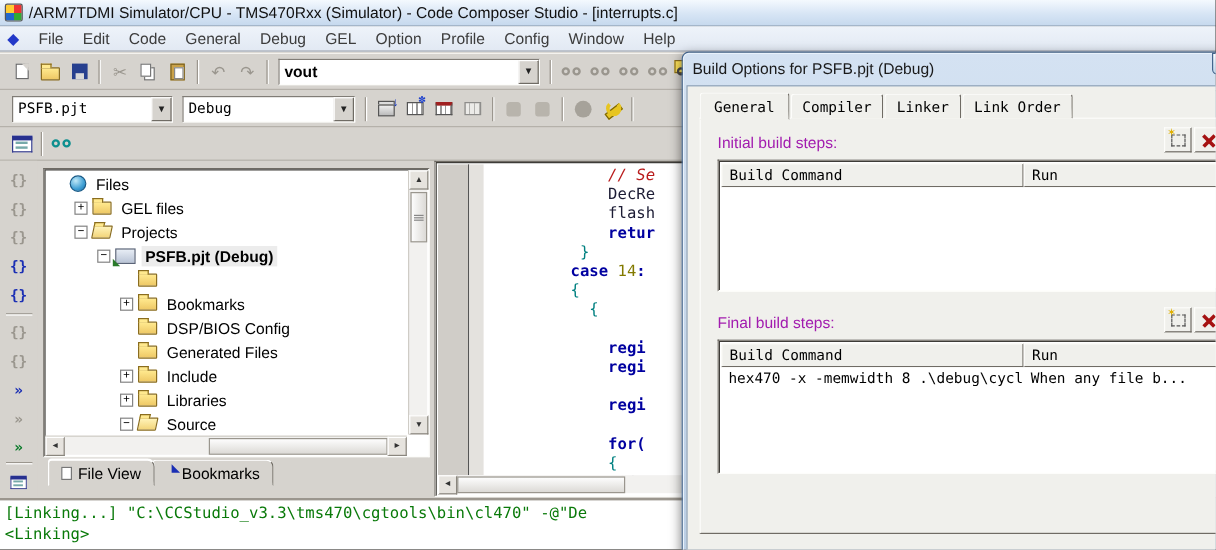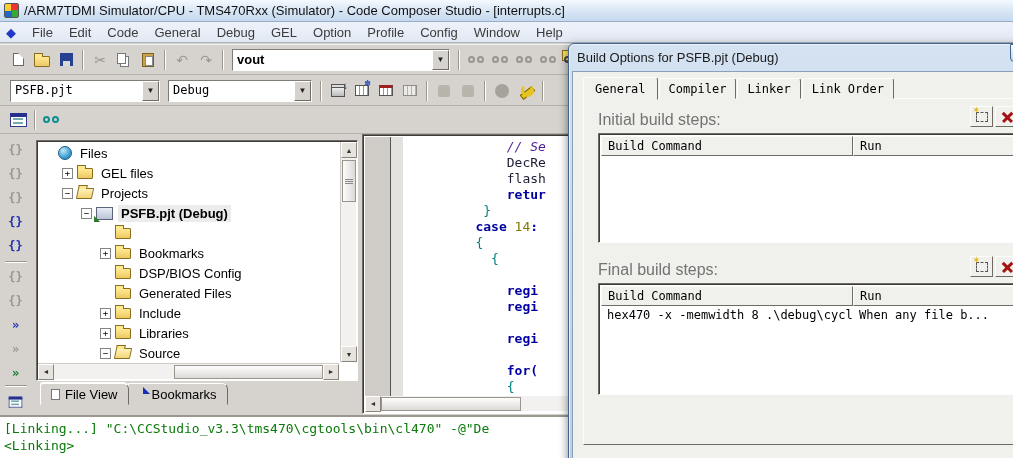--- a/index.html
+++ b/index.html
@@ -113,21 +113,21 @@
   .ico-bookmark { width:0; height:0; border:5px solid transparent; border-top-color:#1b2fb4; transform:rotate(45deg); margin-right:4px; }
 
   
   .editor { position:absolute; left:362px; top:134px; right:0; bottom:44px; background:#fff;
     border:1px solid; border-color:#6f6b64 #fdfdfb #fdfdfb #6f6b64; box-shadow:inset 1px 1px 0 #3e3c38; }
   .gutter { position:absolute; left:2px; top:2px; bottom:17px; width:26px; background:#d0cdc8; border-right:1px solid #555; }
   .gutter2 { position:absolute; left:28px; top:2px; bottom:17px; width:12px; background:#e4e2de; }
   .code { position:absolute; left:42px; top:4px; right:2px; bottom:17px; font-family:"DejaVu Sans Mono",monospace;
     font-size:13px; line-height:16px; white-space:pre; overflow:hidden; }
   .code .kw { color:#0000a0; font-weight:bold; }
-  .code .cm { color:#4c1d95; font-style:italic; }
+  .code .cm { color:#b91c1c; font-style:italic; }
   .code .br { color:#008080; }
   .code .num { color:#837a00; }
   .code .pl { color:#1c1c34; }
   .e-hscroll { position:absolute; left:2px; bottom:2px; height:15px; width:230px; background:#f2f1ef; display:flex; align-items:center; }
 
   
   .output { position:absolute; left:0; right:0; bottom:0; height:43px; background:#fff;
     border-top:2px solid #9b968e; padding:3px 4px; font-family:"DejaVu Sans Mono",monospace;
     font-size:13px; line-height:17px; color:#0a7a0a; white-space:pre; overflow:hidden; }
 
@@ -146,21 +146,21 @@
   .xmark:before { transform:rotate(45deg); } .xmark:after { transform:rotate(-45deg); }
   .dlg-body { position:absolute; left:3px; right:3px; top:27px; bottom:3px; background:#f0f0ec; border:1px solid #8aa0b8; }
 
   .sheet { position:absolute; left:10px; right:12px; top:26px; bottom:46px; background:#f0f0ec;
     border:1px solid; border-color:#fdfdfb #6f6b64 #6f6b64 #fdfdfb; }
   .dlg-tabs { position:absolute; left:10px; top:6px; height:21px; display:flex; align-items:flex-end; z-index:3; }
   .dtab { font-family:"DejaVu Sans Mono",monospace; font-size:12px; color:#000; padding:3px 9px 2px;
     background:#f0f0ec; border:1px solid; border-color:#fdfdfb #6f6b64 #f0f0ec #fdfdfb; border-radius:3px 3px 0 0; margin-right:1px; }
   .dtab.active { padding:4px 11px 3px; margin-bottom:-1px; }
 
-  .grp-label { position:absolute; left:14px; font-size:16px; color:#737373; }
+  .grp-label { position:absolute; left:14px; font-size:13px; color:#a21caf; }
   .mini-row { position:absolute; right:10px; display:flex; gap:2px; }
   .mini-btn { width:23px; height:21px; background:#f0f0ec; border:1px solid; border-color:#fdfdfb #6f6b64 #6f6b64 #fdfdfb;
     display:flex; align-items:center; justify-content:center; position:relative; }
   .ico-newstep { width:12px; height:10px; border:1px dashed #555; position:relative; }
   .ico-newstep:after { content:"✶"; position:absolute; left:-4px; top:-8px; color:#e0b000; font-size:9px; }
   .xred { position:relative; width:12px; height:12px; }
   .xred:before,.xred:after { content:""; position:absolute; left:0; top:5px; width:13px; height:2.6px; background:#a51212; }
   .xred:before { transform:rotate(45deg); } .xred:after { transform:rotate(-45deg); }
   .arrowbold { font-size:14px; font-weight:bold; color:#111; font-family:"DejaVu Sans",sans-serif; }
 
@@ -273,21 +273,21 @@
     <span class="tbtn">
         <span class="binoc g">
           <i></i>
           <i></i>
         </span>
       </span>
     <span class="tsep"></span>
   </div>
 
   <div class="tbar tbar2">
-    <div class="combo" style="width:150px">
+    <div class="combo" style="width:134px">
       <span class="combo-val mono">PSFB.pjt</span>
       <span class="combo-btn">▼</span>
     </div>
     <div class="combo" style="width:144px">
       <span class="combo-val mono">Debug</span>
       <span class="combo-btn">▼</span>
     </div>
     <span class="tsep"></span>
     <span class="tbtn">
         <span class="ico-stack"></span>

